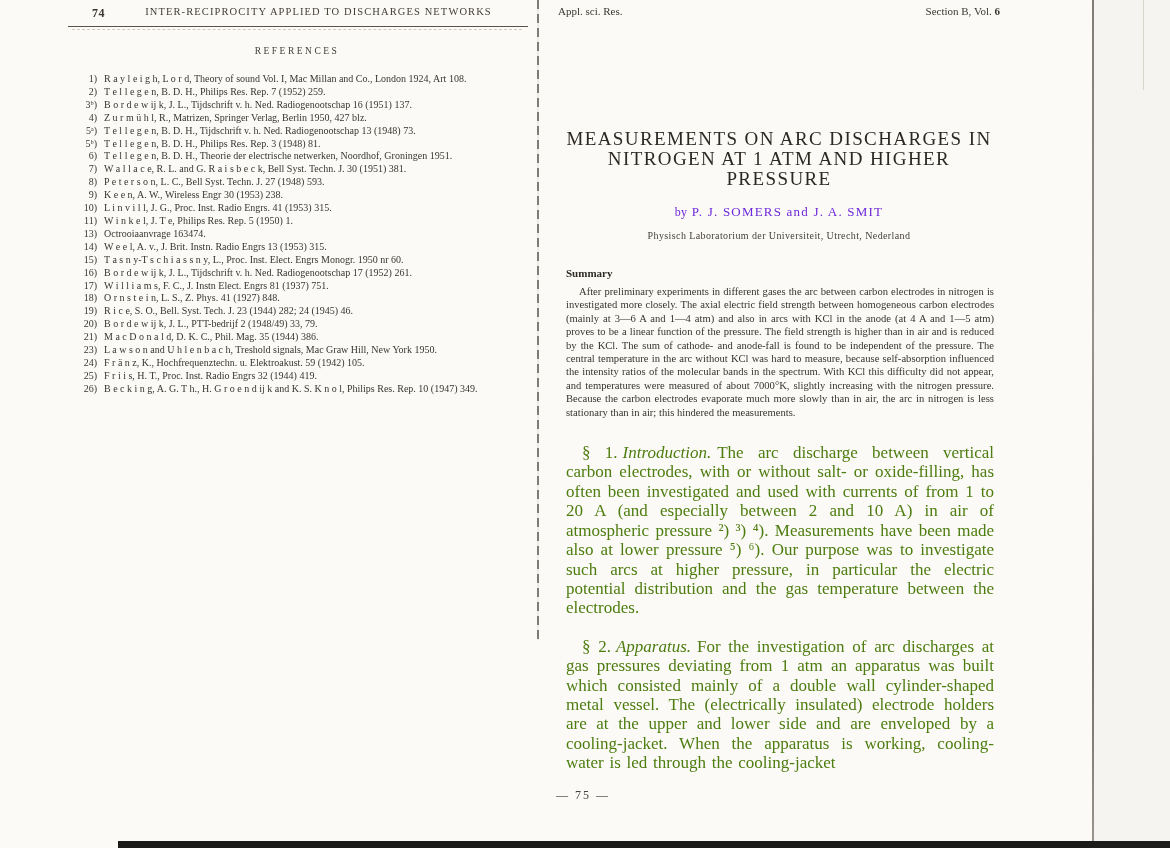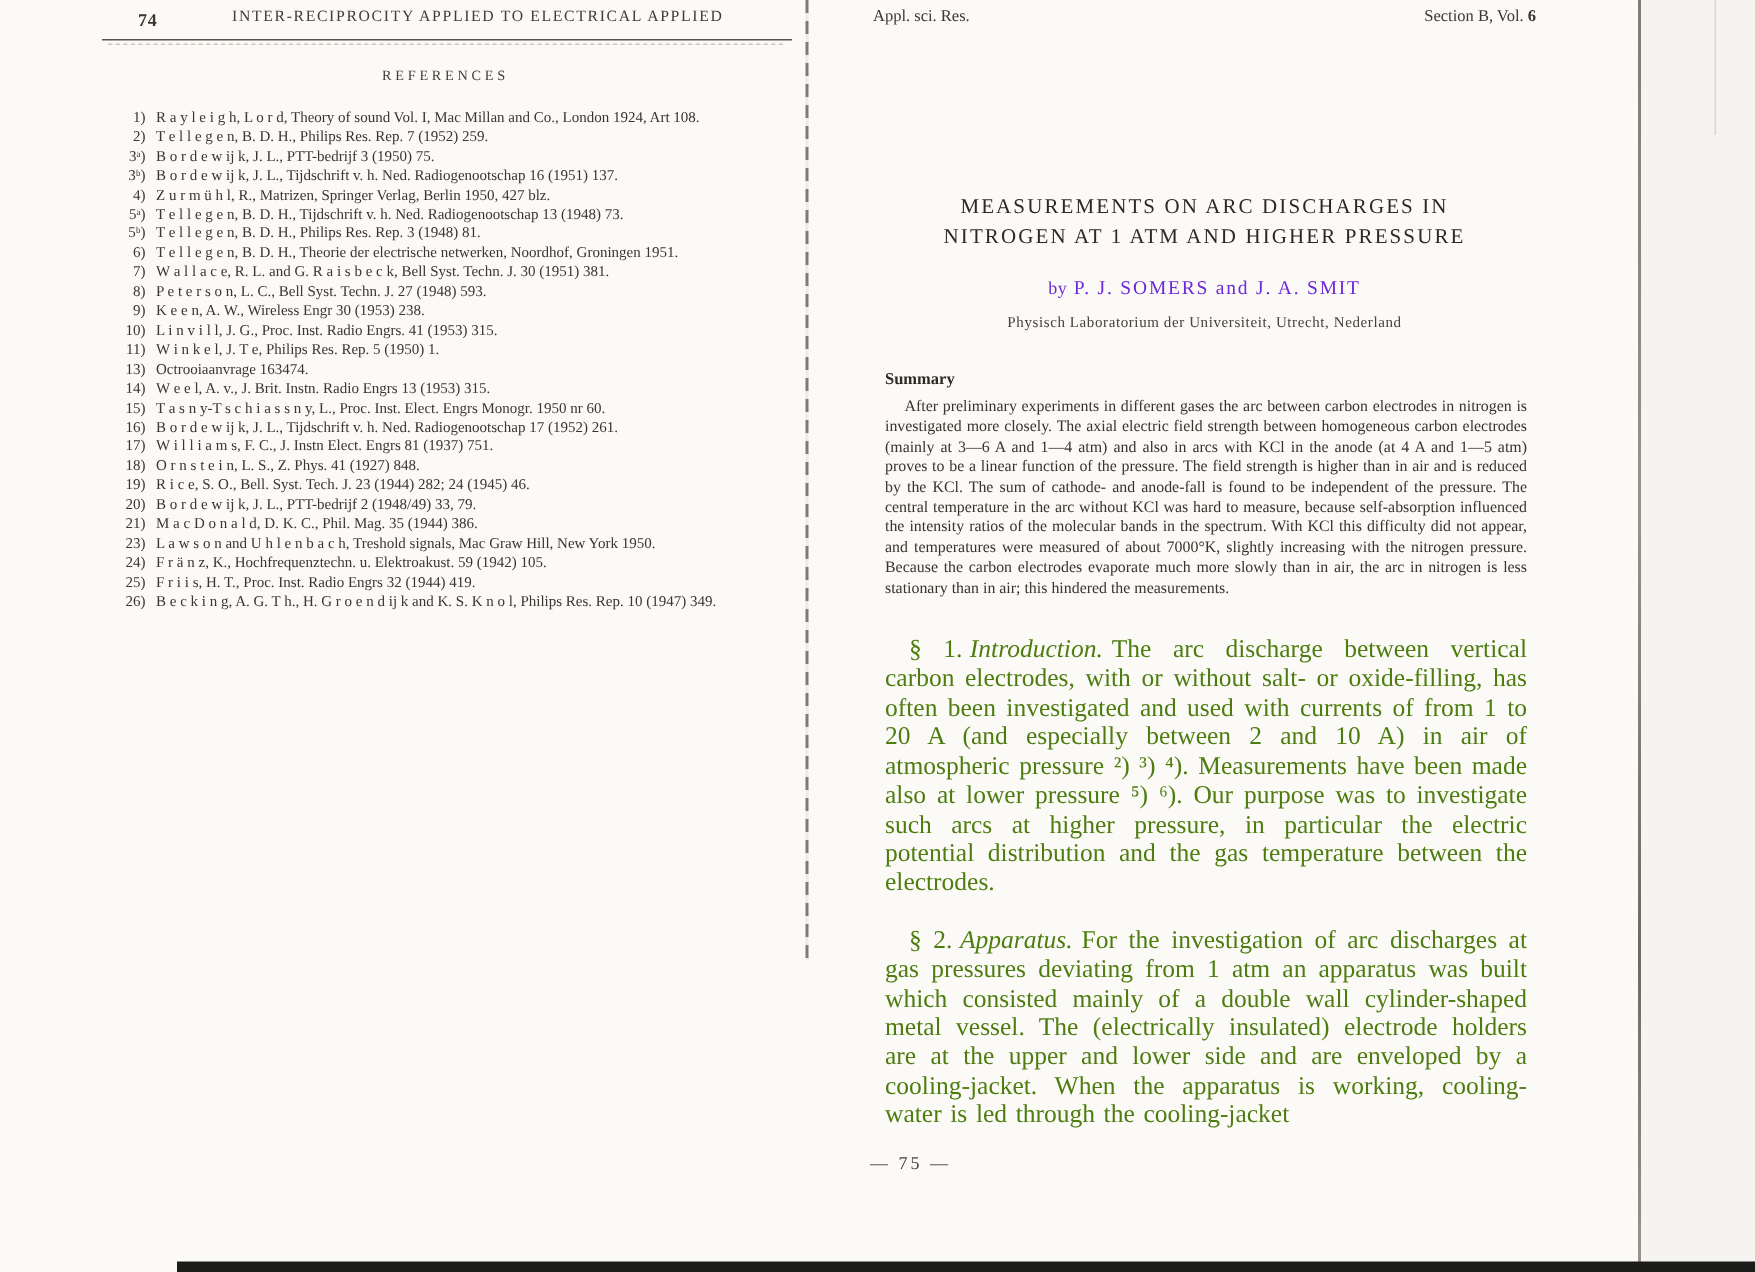--- a/index.html
+++ b/index.html
@@ -28,25 +28,25 @@
   .lp-running-title { flex:1; text-align:center; font-size:10.5px; letter-spacing:1.1px; color:#413d35; }
   .lp-rule { border:0; border-top:1.4px solid #57534a; margin:2px 4px 0 6px; }
   .lp-rule2 { border:0; border-top:1px dashed #c2beb2; margin:2px 10px 0 10px; opacity:.8; }
   .lp-refs-heading { text-align:center; font-size:9.5px; letter-spacing:2.5px; color:#45413a; margin-top:16px; }
   .ref-list { margin-top:17px; padding-left:20px; }
   .ref-item { display:flex; font-size:10px; line-height:12.9px; color:#393630; }
   .ref-label { width:22px; flex:0 0 22px; text-align:right; padding-right:7px; white-space:nowrap; }
   .ref-text { flex:1; padding-right:4px; }
 
   
-  .right-page { position:absolute; left:580px; top:0; width:446px; }
+  .right-page { position:absolute; left:556px; top:0; width:446px; }
   .rp-header { display:flex; justify-content:space-between; padding:5px 2px 0 2px;
     font-size:11px; color:#3b3831; }
   .rp-header .vol-bold { font-weight:bold; }
-  .rp-title { margin-top:112px; text-align:center; font-size:14px; letter-spacing:1.4px;
+  .rp-title { margin-top:112px; text-align:center; font-size:19px; letter-spacing:1.4px;
     color:#2c2923; line-height:20px; }
   .rp-byline { margin-top:15px; text-align:center; font-size:13px; letter-spacing:1.2px; color:#6d28d9; }
   .rp-byline .by-word { font-size:12px; letter-spacing:.3px; }
   .rp-affiliation { margin-top:10px; text-align:center; font-size:10px; letter-spacing:.4px; color:#45413a; }
   .rp-summary-head { margin:26px 0 0 10px; font-size:11px; font-weight:bold; color:#2e2b25; }
   .rp-summary { margin:6px 8px 0 10px; font-size:10.6px; line-height:13.4px; text-align:justify;
     text-indent:13px; color:#37342d; }
   .rp-body-para { margin:0 8px 0 10px; font-size:17px; line-height:19.4px; text-align:justify;
     text-indent:16px; color:#4d7c0f; word-spacing:1.5px; }
   .rp-body-para.first { margin-top:24px; }
@@ -60,42 +60,38 @@
 
 <div class="right-paper-edge-strip"></div>
 <div class="page-edge-line"></div>
 <div class="outer-edge-line"></div>
 <div class="center-fold-line"></div>
 <div class="bottom-band"></div>
 
 <div class="left-page">
   <div class="lp-header">
     <span class="lp-pagenum">74</span>
-    <span class="lp-running-title">INTER-RECIPROCITY APPLIED TO ELECTRICAL APPLIED</span>
+    <span class="lp-running-title">INTER-RECIPROCITY APPLIED TO DISCHARGES NETWORKS</span>
   </div>
   <hr class="lp-rule">
   <hr class="lp-rule2">
   <div class="lp-refs-heading">REFERENCES</div>
 
   <div class="ref-list">
 
       <div class="ref-item">
         <span class="ref-label">1)</span>
         <span class="ref-text">R a y l e i g h,  L o r d,  Theory of sound Vol. I, Mac Millan and Co., London 1924, Art 108.</span>
       </div>
 
       <div class="ref-item">
         <span class="ref-label">2)</span>
         <span class="ref-text">T e l l e g e n,  B. D. H., Philips Res. Rep. 7 (1952) 259.</span>
       </div>
 
-      <div class="ref-item">
-        <span class="ref-label">3ᵃ)</span>
-        <span class="ref-text">B o r d e w ij k,  J. L., PTT-bedrijf 3 (1950) 75.</span>
-      </div>
 
       <div class="ref-item">
         <span class="ref-label">3ᵇ)</span>
         <span class="ref-text">B o r d e w ij k,  J. L., Tijdschrift v. h. Ned. Radiogenootschap 16 (1951) 137.</span>
       </div>
 
       <div class="ref-item">
         <span class="ref-label">4)</span>
         <span class="ref-text">Z u r m ü h l,  R., Matrizen, Springer Verlag, Berlin 1950, 427 blz.</span>
       </div>

